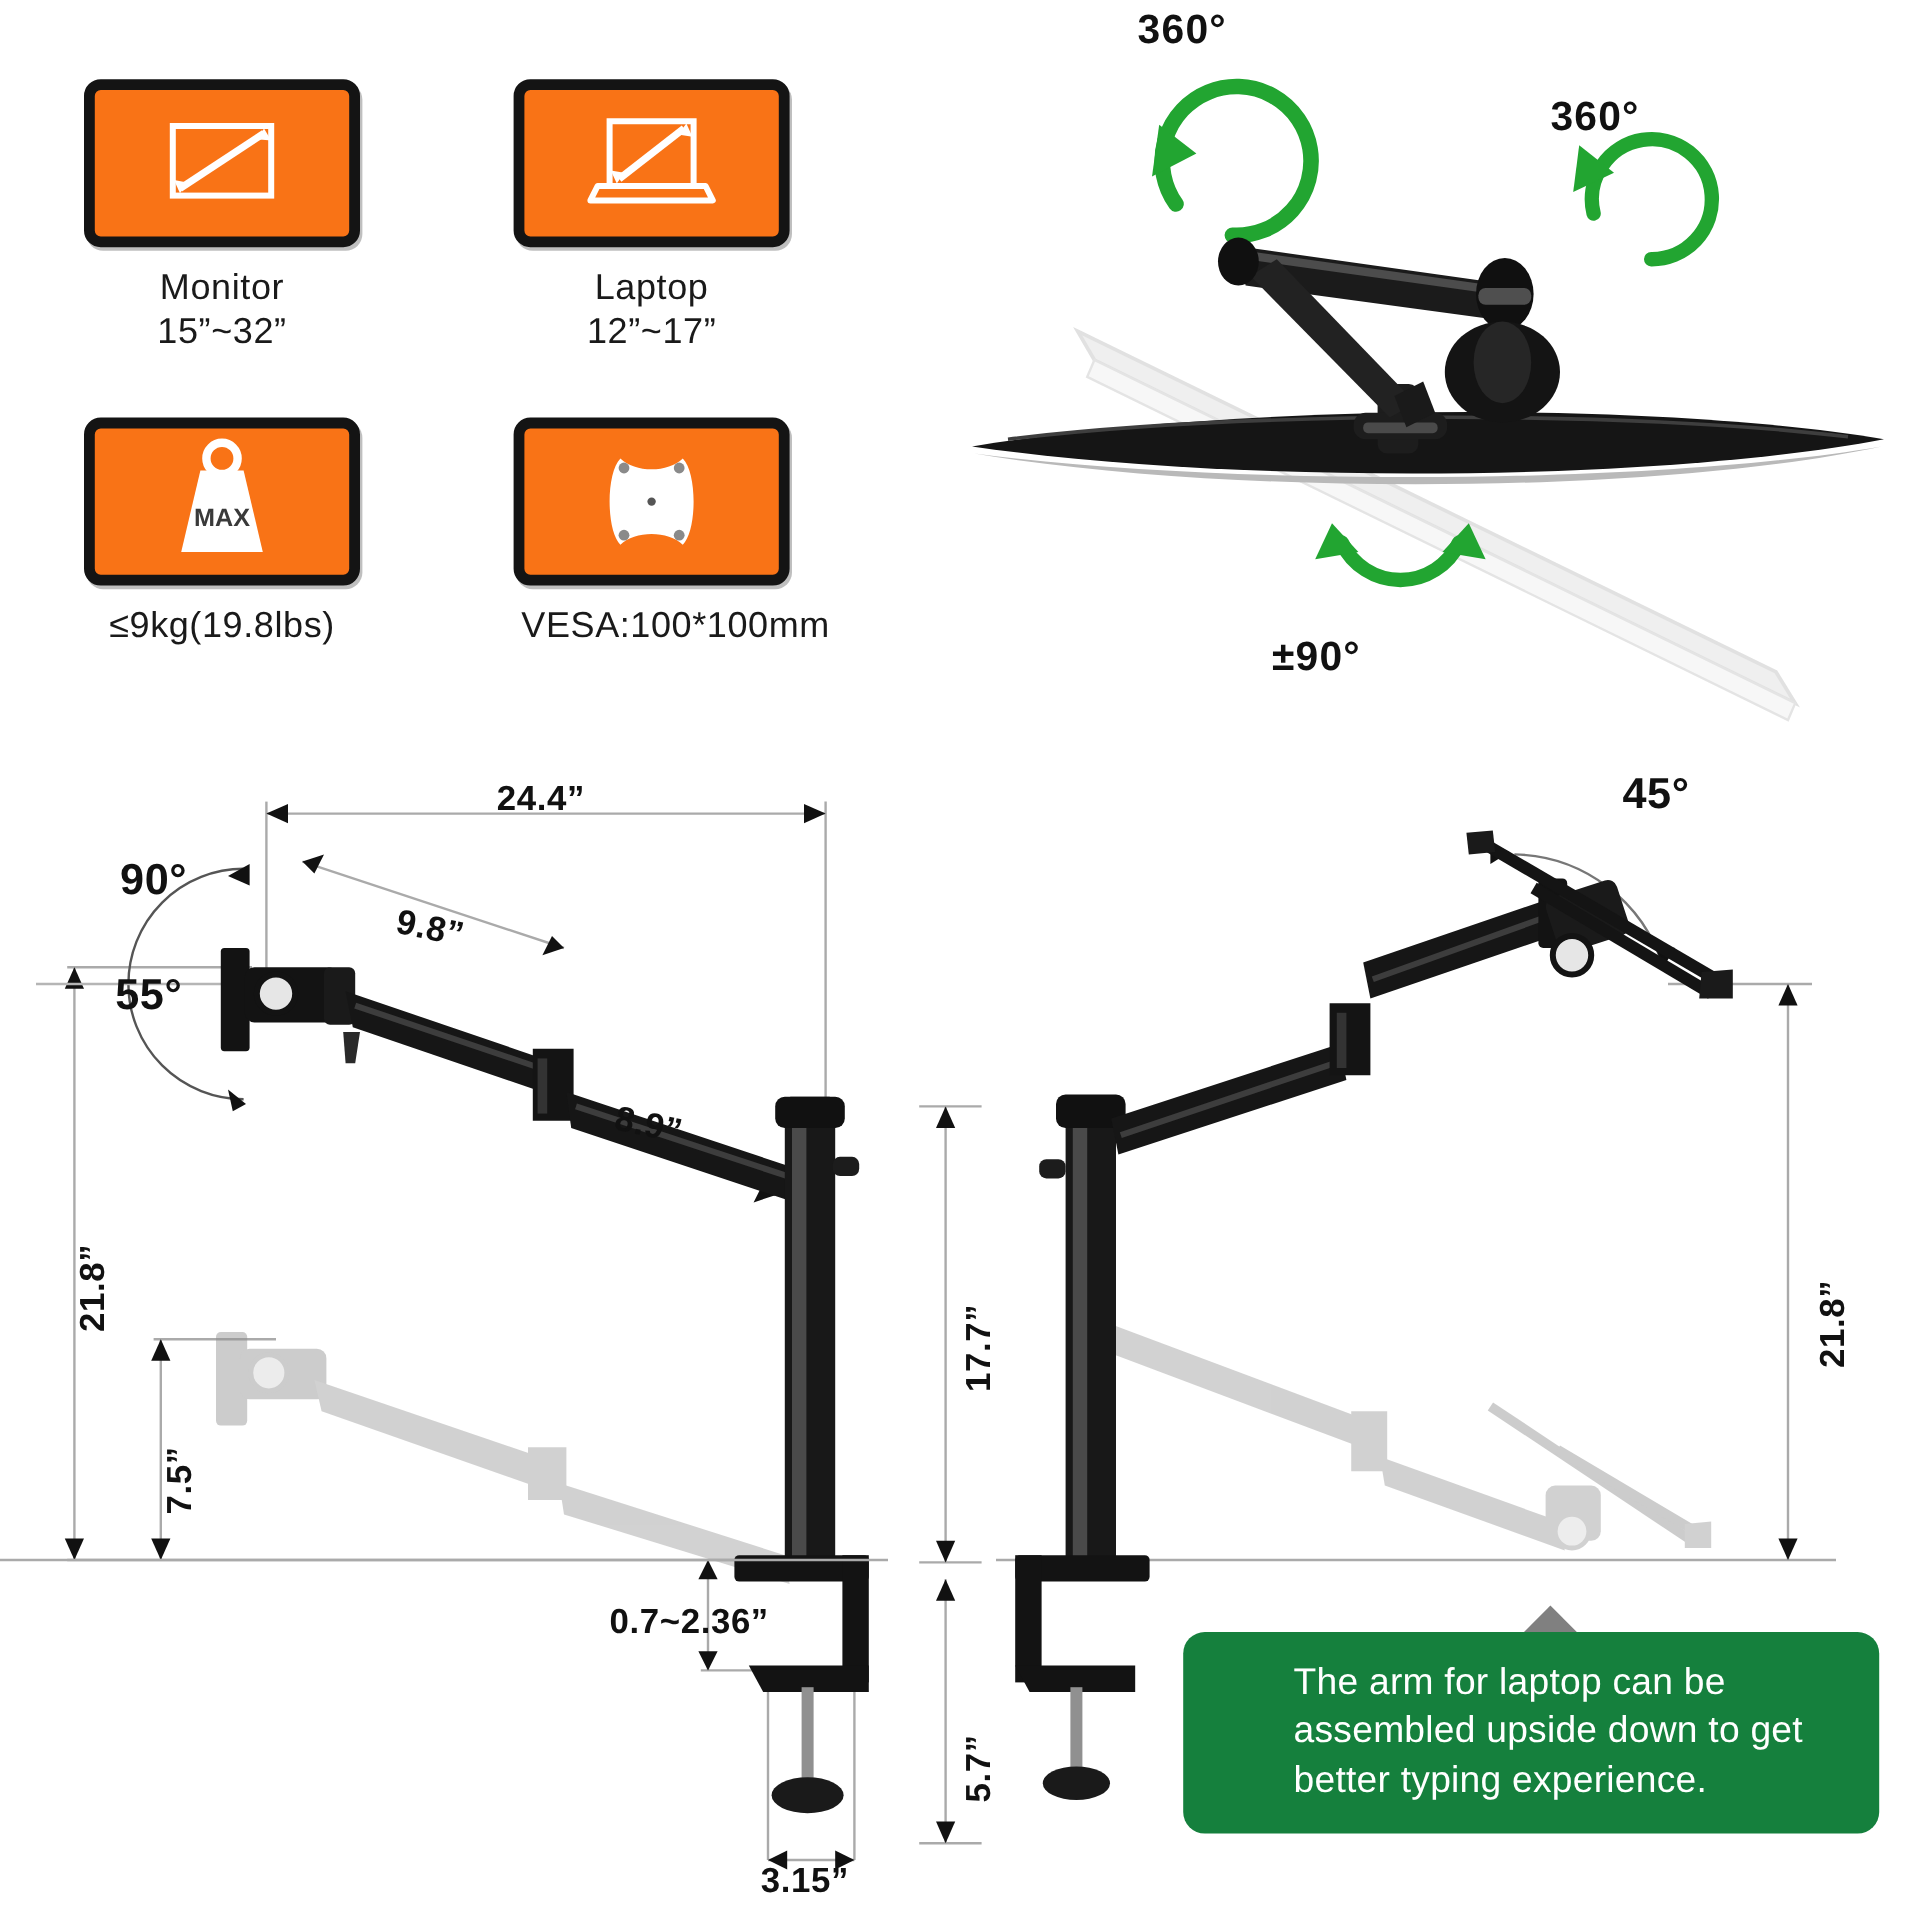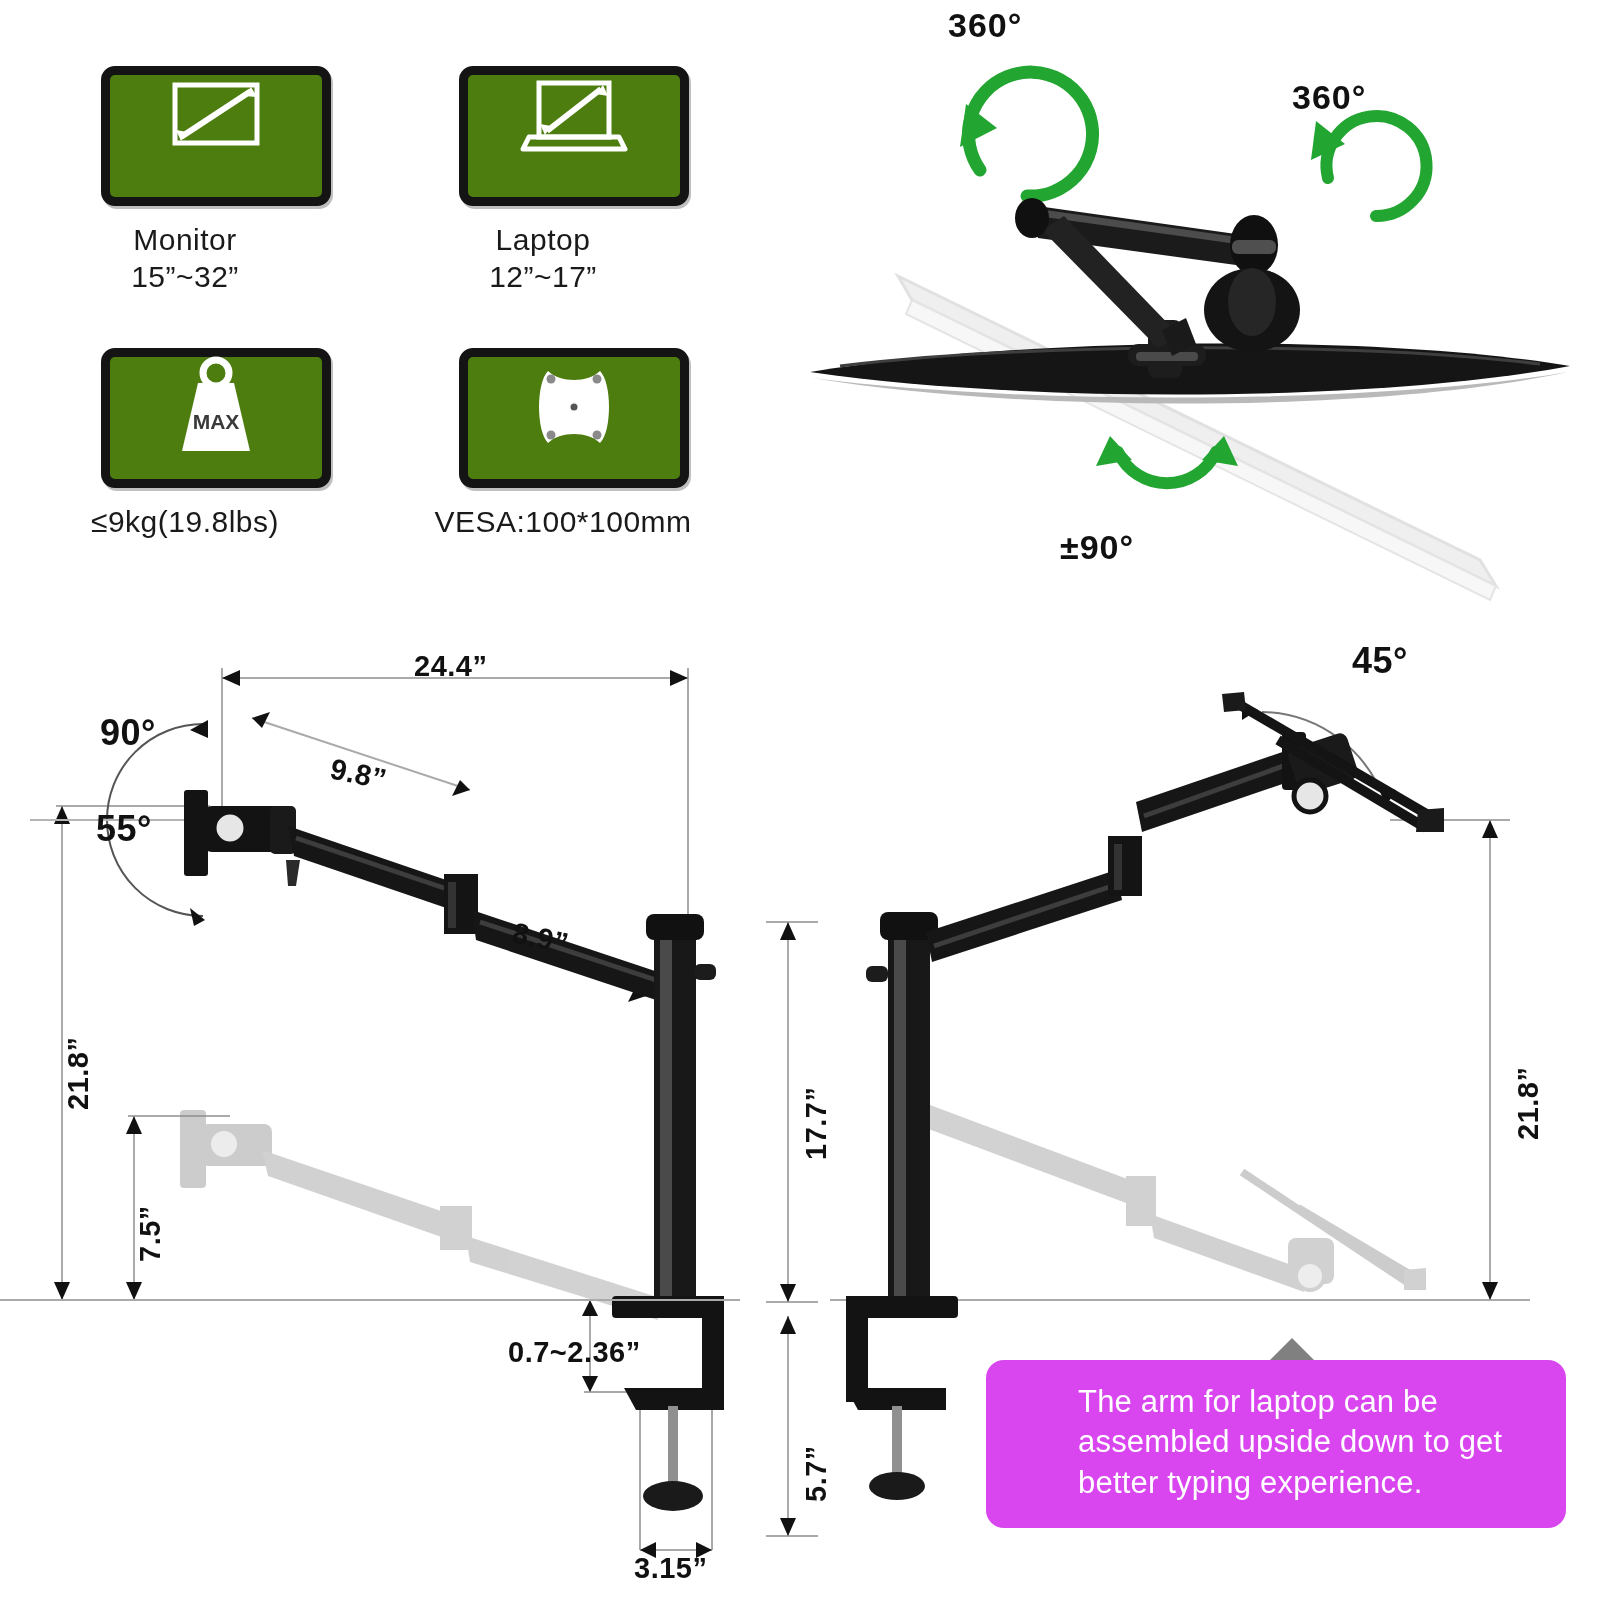--- a/index.html
+++ b/index.html
@@ -2,39 +2,39 @@
 <html><head>
 <meta charset="utf-8">
 <style>
   html,body{margin:0;padding:0;background:#ffffff;}
   body{width:1600px;height:1600px;position:relative;overflow:hidden;
        font-family:"Liberation Sans","DejaVu Sans",sans-serif;color:#111;}
   .abs{position:absolute;}
 
   
   .spec-tile{position:absolute;border:9px solid #141414;border-radius:14px;
-             background:#4d7c0f;box-sizing:border-box;display:flex;
-             align-items:flex-start;justify-content:center;
-             box-shadow:2px 3px 0 rgba(0,0,0,.25);margin-left:31px;}
+             background:#f97316;box-sizing:border-box;display:flex;
+             align-items:center;justify-content:center;
+             box-shadow:2px 3px 0 rgba(0,0,0,.25);}
   .spec-label{position:absolute;text-align:center;font-size:30px;
               letter-spacing:.5px;line-height:1.22;color:#1a1a1a;font-weight:400;}
 
   
   .rot-text{position:absolute;font-size:34px;font-weight:700;color:#111;
             letter-spacing:1px;}
 
   
   .dim{position:absolute;font-size:29px;font-weight:700;color:#111;
        letter-spacing:.5px;white-space:nowrap;}
   .dim.vert{transform-origin:0 0;transform:rotate(-90deg);}
   .ang{position:absolute;font-size:36px;font-weight:700;color:#111;
        letter-spacing:.5px;white-space:nowrap;}
 
   
-  .note-box{position:absolute;background:#d946ef;border-radius:18px;
+  .note-box{position:absolute;background:#15803d;border-radius:18px;
             padding:22px 26px 24px 92px;box-sizing:border-box;
             color:#ffffff;font-size:31px;line-height:1.30;font-weight:400;
             letter-spacing:.2px;}
   .note-tri{position:absolute;left:34px;top:28px;width:0;height:0;}
   .note-pointer{position:absolute;width:0;height:0;
       border-left:22px solid transparent;border-right:22px solid transparent;
       border-bottom:22px solid #808080;}
   svg{display:block;overflow:visible;}
 </style>
 </head>

